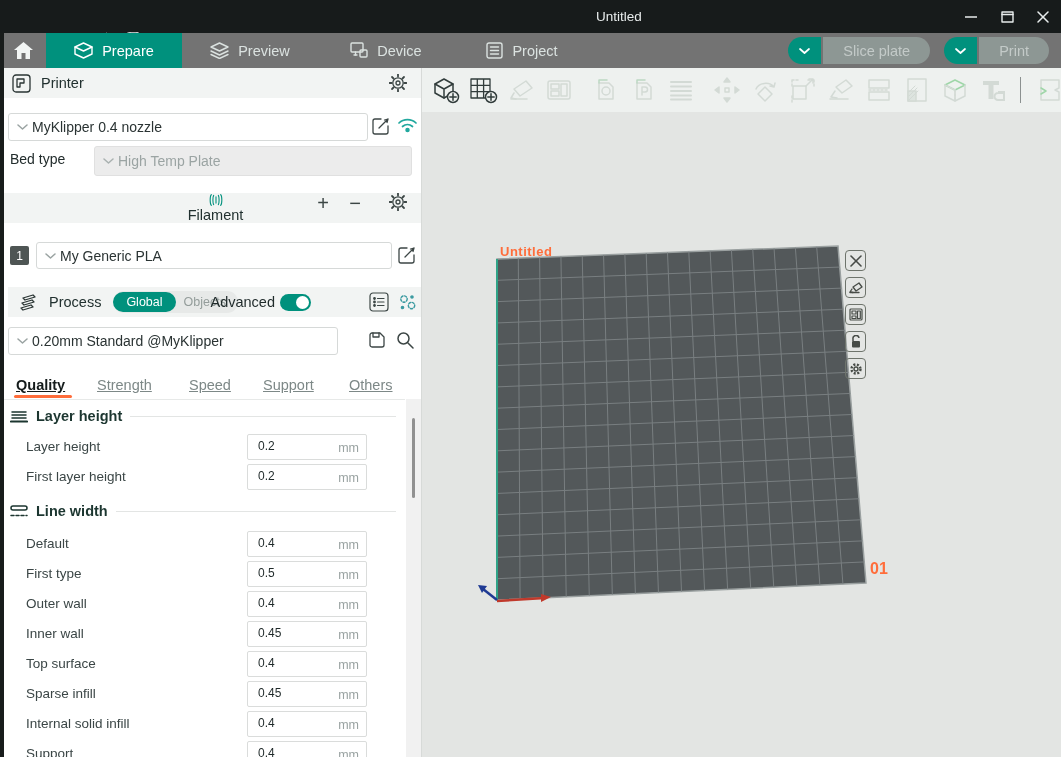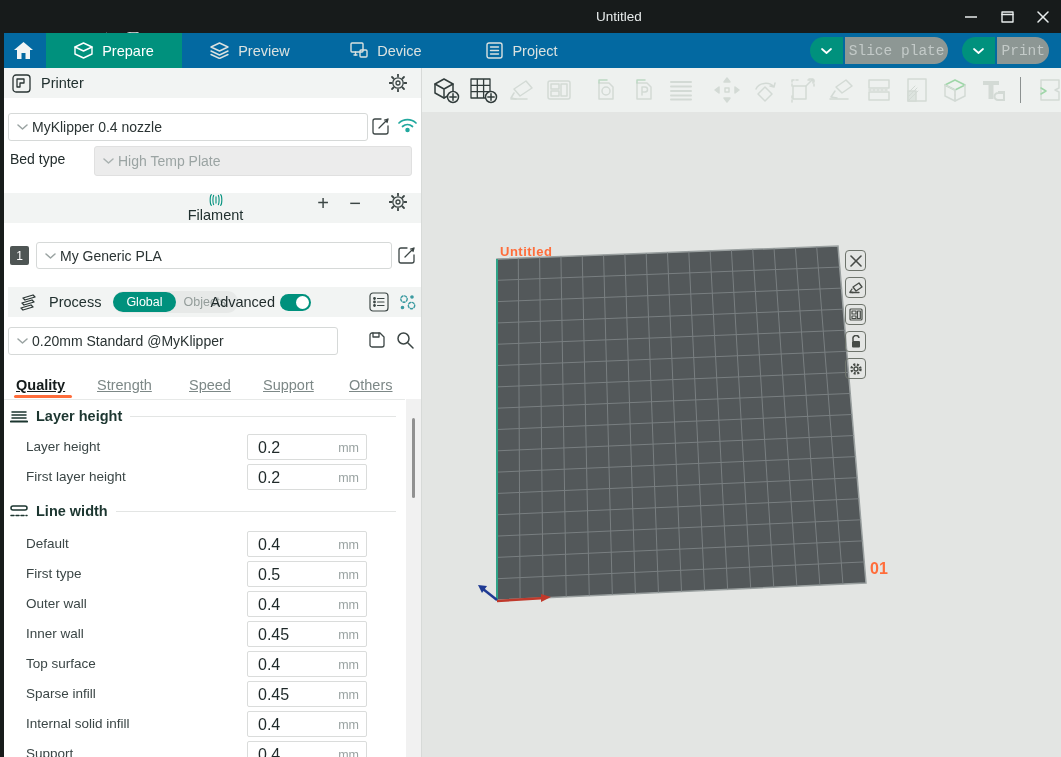--- a/index.html
+++ b/index.html
@@ -13,32 +13,32 @@
   .tb-item { display:flex; align-items:center; height:33px; padding:0 8px; cursor:default; }
   .tb-sep { width:1px; height:18px; background:#4a5252; margin:0 10px; }
   .tb-title { position:absolute; left:596px; top:0; height:33px; display:flex;
     align-items:center; font-size:13.5px; color:#e8ecec; }
   .tb-win { position:absolute; right:0; top:0; height:33px; display:flex; }
   .tb-winbtn { width:36px; height:33px; display:flex; align-items:center; justify-content:center; }
   .tb-label { font-size:13.5px; margin-left:7px; }
 
   
   .tabbar { position:absolute; left:0; top:33px; width:1061px; height:35px;
-    background:#0369a1; display:flex; }
+    background:#737373; display:flex; }
   .home-btn { width:46px; height:35px; display:flex; align-items:center; justify-content:center; }
   .nav-tab { height:35px; display:flex; align-items:center; justify-content:center;
     gap:9px; width:136px; color:#dbe2e0; font-size:14.5px; }
   .nav-tab.active { background:#00917d; color:#ffffff; }
   .actions { position:absolute; right:12px; top:4px; height:27px; display:flex; gap:14px; }
   .split-btn { display:flex; }
   .split-dd { width:33px; height:27px; background:#00917d; border-radius:14px 0 0 14px;
     display:flex; align-items:center; justify-content:center; margin-right:2px; }
   .split-main { height:27px; background:#8d9794; border-radius:0 14px 14px 0;
     color:#c3cac8; font-size:14.5px; display:flex; align-items:center;
-    justify-content:center; padding:0 4px;font-family:Liberation Mono, monospace; }
+    justify-content:center; padding:0 20px; }
 
   
   .sidepanel { position:absolute; left:0; top:68px; width:422px; height:689px;
     background:#ffffff; border-right:1px solid #d7dad8; overflow:hidden; }
   .sec-header { position:absolute; left:0; width:421px; height:30px; background:#f2f4f3;
     display:flex; align-items:center; }
   .sec-title { font-size:14.5px; color:#21302f; margin-left:10px; }
   .combo { position:absolute; height:28px; background:#fff; border:1px solid #d6d9d8;
     border-radius:3px; display:flex; align-items:center; font-size:14px; color:#2a3333; }
   .combo .chev { margin:0 4px 0 8px; }
@@ -56,21 +56,21 @@
   .ptab { position:absolute; top:309px; font-size:14.5px; color:#7d8887;text-decoration:underline; }
   .ptab.active { color:#141b1b; font-weight:bold; }
   .ptab-underline { position:absolute; top:327px; height:3px; background:#ff6d3b; border-radius:2px; }
   .panel-divider { position:absolute; left:0; top:331px; width:405px; height:1px; background:#e7e9e8; }
   .param-sec { position:absolute; left:10px; display:flex; align-items:center; gap:8px; width:386px; }
   .param-sec .t { font-size:14.5px; font-weight:bold; color:#1c3630; white-space:nowrap; }
   .param-sec .rule { flex:1; height:1px; background:#e3e5e4; }
   .prow-label { position:absolute; left:26px; font-size:13.5px; color:#3b4646; line-height:26px; }
   .pinput { position:absolute; left:247px; width:120px; height:26px; border:1px solid #dadcdb;
     border-radius:2px; background:#fff; }
-  .pinput .v { position:absolute; left:10px; top:4px; font-size:16px; color:#1f2929; }
+  .pinput .v { position:absolute; left:10px; top:4px; font-size:12px; color:#1f2929; }
   .pinput .u { position:absolute; right:7px; top:6px; font-size:12.5px; color:#9aa3a2;margin-left:44px; }
   .scroll-track { position:absolute; left:406px; top:331px; width:15px; height:358px; background:#f1f1f1; }
   .scroll-thumb { position:absolute; left:412px; top:350px; width:3px; height:80px;
     background:#919191; border-radius:2px; }
 
   
   .viewport { position:absolute; left:422px; top:68px; width:639px; height:689px; background:#e3e5e3; }
   .vtoolbar { position:absolute; left:0; top:0; width:639px; height:44px; background:#eef1ef;
     display:flex; align-items:center; gap:8px; padding-left:8px; }
   .vt-ico { width:30px; height:30px; flex:0 0 auto; }

